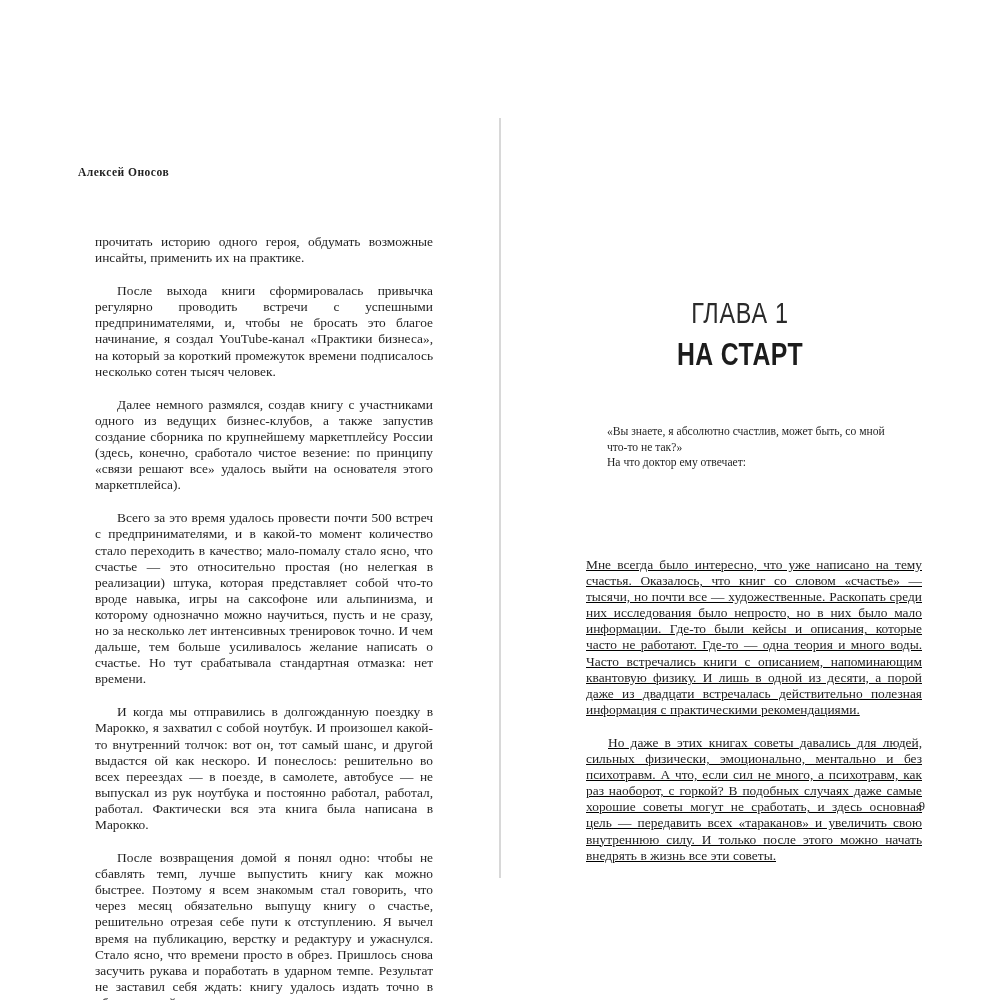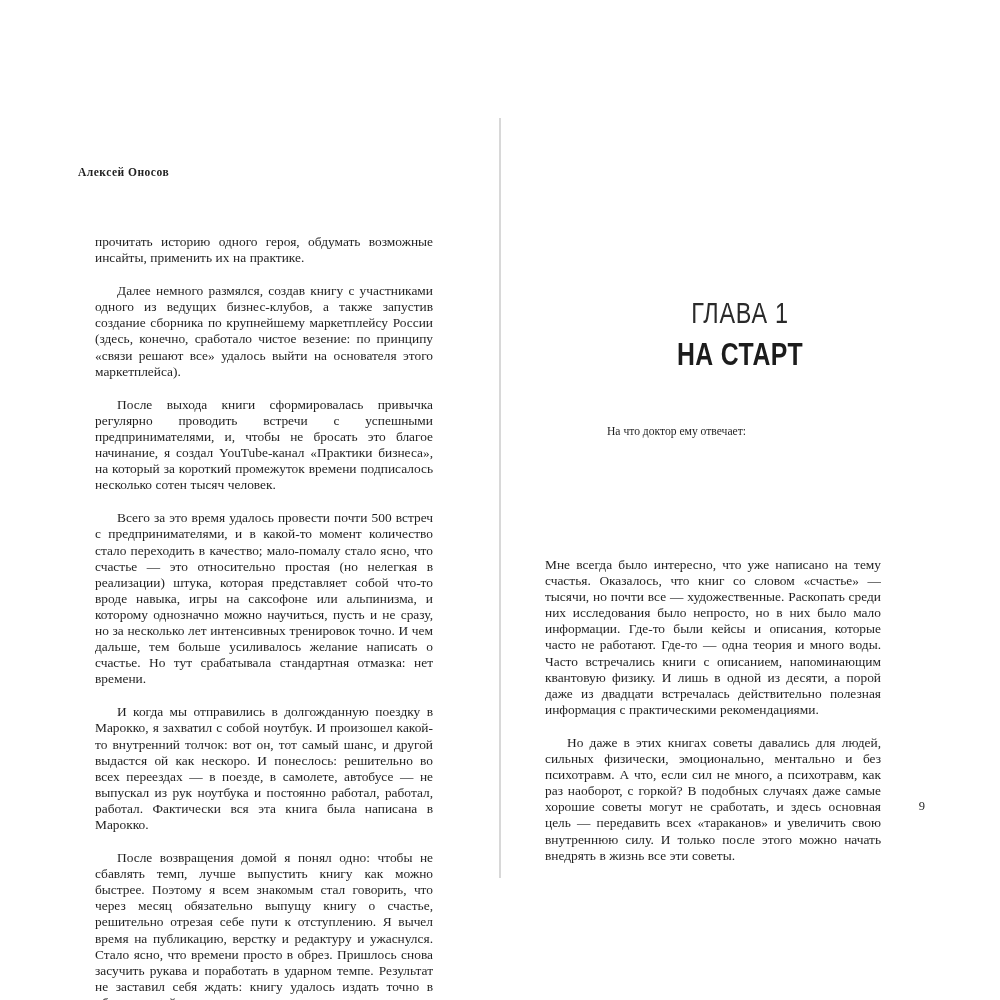--- a/index.html
+++ b/index.html
@@ -33,23 +33,24 @@
     color: #1f1f1f;
   }
   .left-body {
     position: absolute;
     left: 78px;
     top: 217px;
     width: 372px;
   }
   .right-body {
     position: absolute;
-    left: 528px;
+    left: 569px;
     top: 540px;
     width: 370px;
+    text-decoration: underline;
   }
   p.par {
     margin: 17px;
     font-size: 13.4px;
     line-height: 16.1px;
     text-align: justify;
     color: #1f1f1f;
     word-spacing: 0.2px;
   }
   p.par.indent { text-indent: 22px; }
@@ -102,32 +103,33 @@
 <body>
 
 <div class="spread">
 
   <div class="divider"></div>
 
   <div class="running-header">Алексей Оносов</div>
 
   <div class="left-body">
     <p class="par">прочитать историю одного героя, обдумать возможные инсайты, применить их на практике.</p>
+    <p class="par indent">После выхода книги сформировалась привычка регулярно проводить встречи с успешными предпринимателями, и, чтобы не бросать это благое начинание, я создал YouTube-канал «Практики бизнеса», на который за короткий промежуток времени подписалось несколько сотен тысяч человек.</p>
     <p class="par indent">Далее немного размялся, создав книгу с участниками одного из ведущих бизнес-клубов, а также запустив создание сборника по крупнейшему маркетплейсу России (здесь, конечно, сработало чистое везение: по принципу «связи решают все» удалось выйти на основателя этого маркетплейса).</p>
-    <p class="par indent">После выхода книги сформировалась привычка регулярно проводить встречи с успешными предпринимателями, и, чтобы не бросать это благое начинание, я создал YouTube-канал «Практики бизнеса», на который за короткий промежуток времени подписалось несколько сотен тысяч человек.</p>
     <p class="par indent">Всего за это время удалось провести почти 500 встреч с предпринимателями, и в какой-то момент количество стало переходить в качество; мало-помалу стало ясно, что счастье — это относительно простая (но нелегкая в реализации) штука, которая представляет собой что-то вроде навыка, игры на саксофоне или альпинизма, и которому однозначно можно научиться, пусть и не сразу, но за несколько лет интенсивных тренировок точно. И чем дальше, тем больше усиливалось желание написать о счастье. Но тут срабатывала стандартная отмазка: нет времени.</p>
     <p class="par indent">И когда мы отправились в долгожданную поездку в Марокко, я захватил с собой ноутбук. И произошел какой-то внутренний толчок: вот он, тот самый шанс, и другой выдастся ой как нескоро. И понеслось: решительно во всех переездах — в поезде, в самолете, автобусе — не выпускал из рук ноутбука и постоянно работал, работал, работал. Фактически вся эта книга была написана в Марокко.</p>
     <p class="par indent">После возвращения домой я понял одно: чтобы не сбавлять темп, лучше выпустить книгу как можно быстрее. Поэтому я всем знакомым стал говорить, что через месяц обязательно выпущу книгу о счастье, решительно отрезая себе пути к отступлению. Я вычел время на публикацию, верстку и редактуру и ужаснулся. Стало ясно, что времени просто в обрез. Пришлось снова засучить рукава и поработать в ударном темпе. Результат не заставил себя ждать: книгу удалось издать точно в обозначенный срок.</p>
   </div>
 
   <div class="chapter-label">ГЛАВА 1</div>
 
   <div class="chapter-title">НА СТАРТ</div>
 
   <div class="epigraph">
+    <div class="epi-line">«Вы знаете, я абсолютно счастлив, может быть, со мной что-то не так?»</div>
     <div class="epi-line">На что доктор ему отвечает:</div>
   </div>
 
   <div class="right-body">
     <p class="par">Мне всегда было интересно, что уже написано на тему счастья. Оказалось, что книг со словом «счастье» — тысячи, но почти все — художественные. Раскопать среди них исследования было непросто, но в них было мало информации. Где-то были кейсы и описания, которые часто не работают. Где-то — одна теория и много воды. Часто встречались книги с описанием, напоминающим квантовую физику. И лишь в одной из десяти, а порой даже из двадцати встречалась действительно полезная информация с практическими рекомендациями.</p>
     <p class="par indent">Но даже в этих книгах советы давались для людей, сильных физически, эмоционально, ментально и без психотравм. А что, если сил не много, а психотравм, как раз наоборот, с горкой? В подобных случаях даже самые хорошие советы могут не сработать, и здесь основная цель — передавить всех «тараканов» и увеличить свою внутреннюю силу. И только после этого можно начать внедрять в жизнь все эти советы.</p>
   </div>
 
   <div class="page-number">9</div>
 

